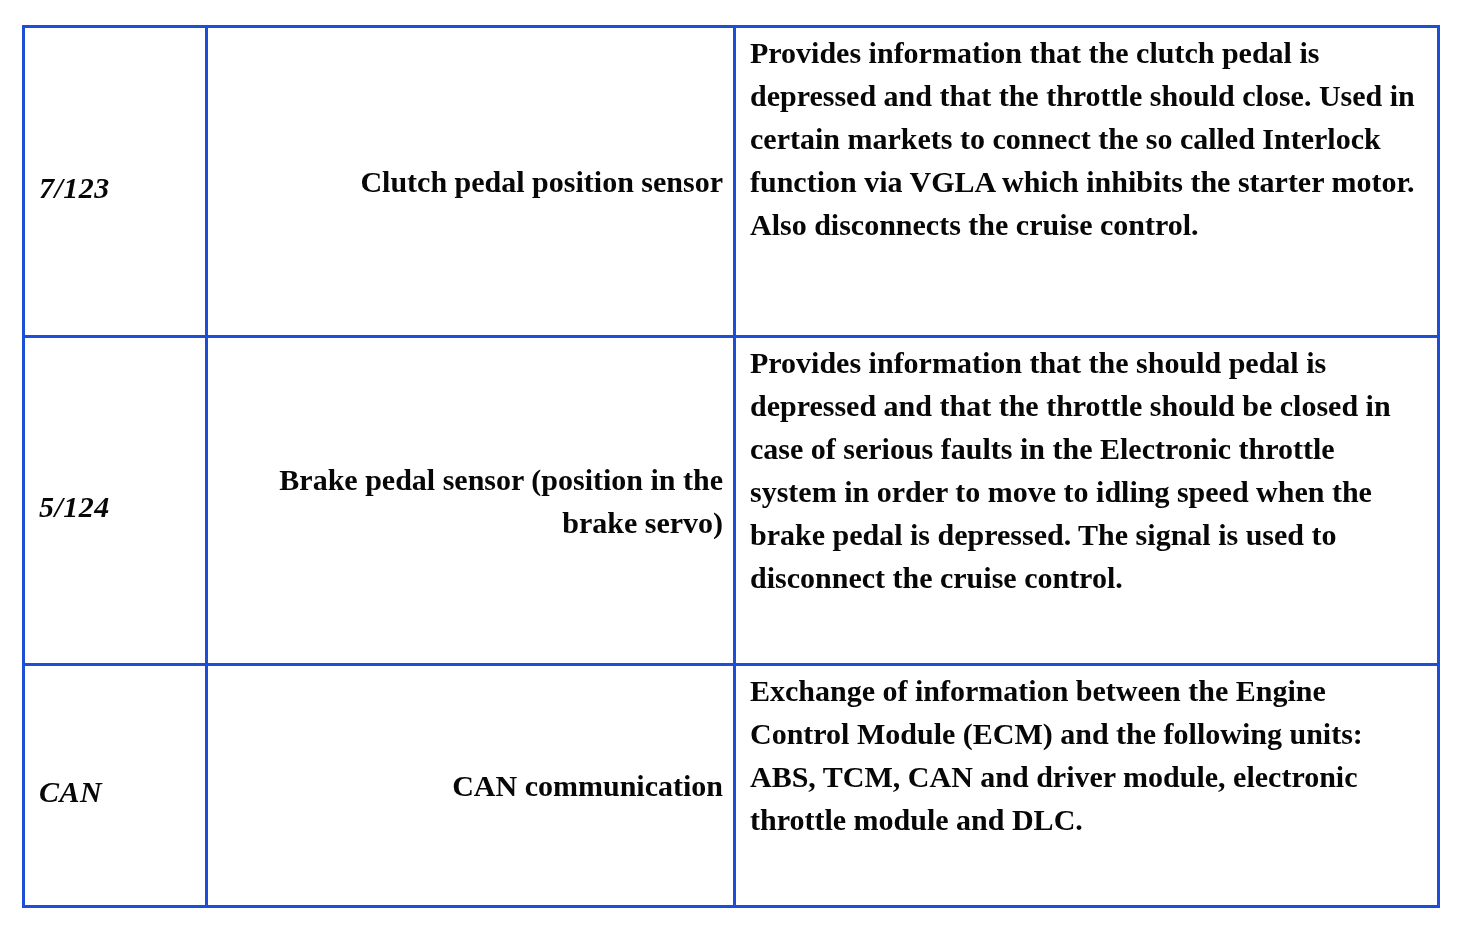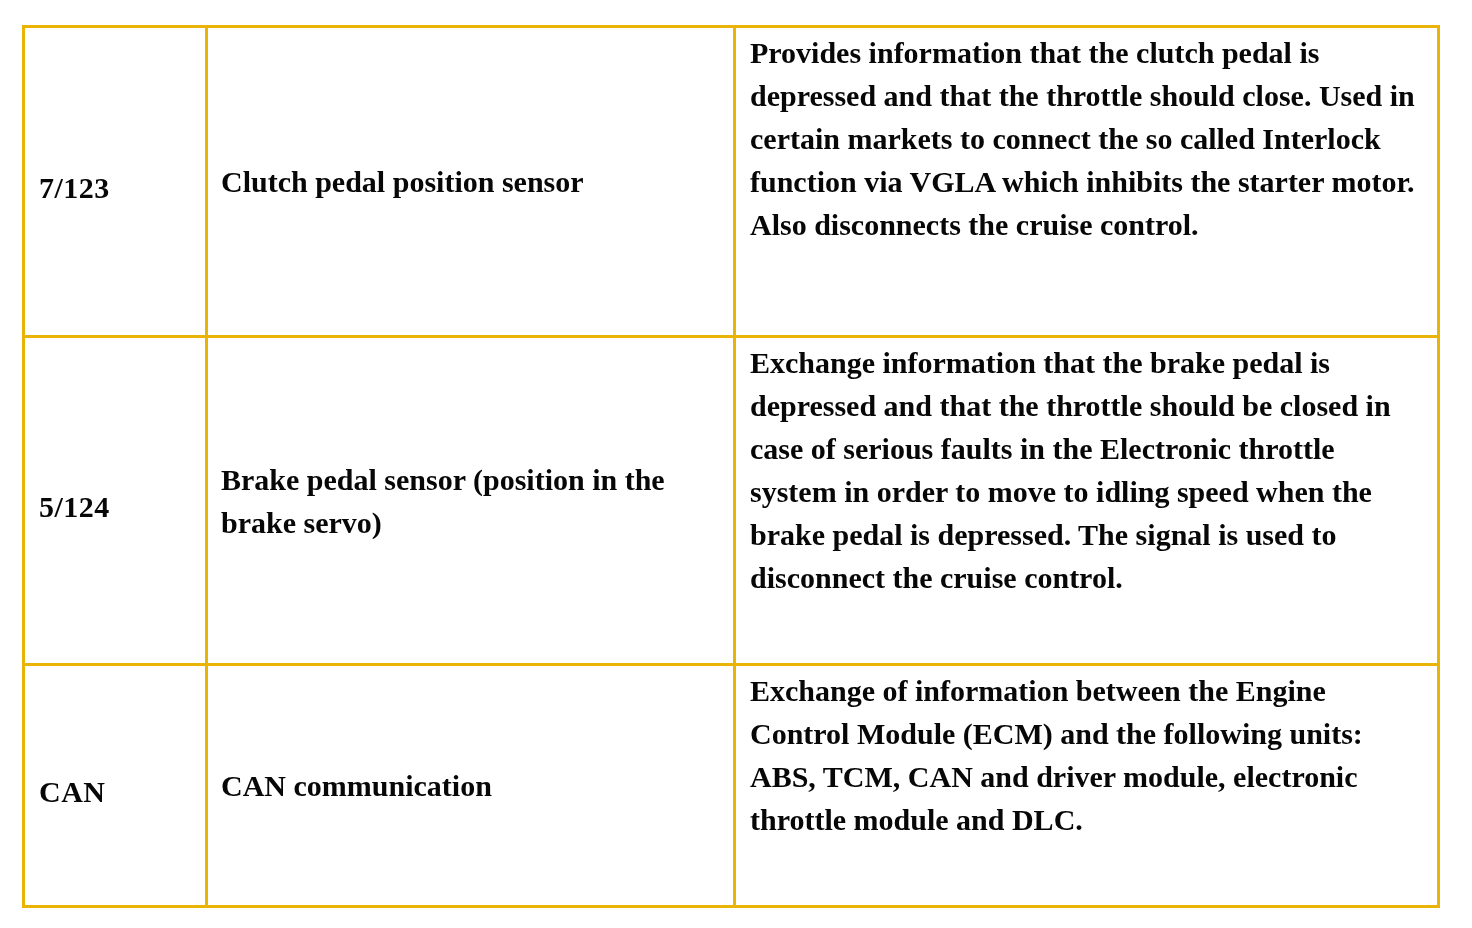--- a/index.html
+++ b/index.html
@@ -21,39 +21,41 @@
     position: absolute;
     left: 22px;
     top: 25px;
     width: 1415px;
     height: 880px;
     border-collapse: collapse;
     table-layout: fixed;
     background: #ffffff;
   }
   table.component-table td {
-    border: 3px solid #eab308;
+    border: 3px solid #1d4ed8;
     color: #070707;
     font-weight: bold;
     font-size: 30px;
     line-height: 43px;
     overflow: hidden;
   }
   col.col-designation { width: 183px; }
   col.col-component   { width: 528px; }
   col.col-description { width: 704px; }
 
   td.cell-designation {
     vertical-align: middle;
     padding: 12px 6px 0 14px;
     letter-spacing: 0.5px;
+    font-style: italic;
   }
   td.cell-component {
     vertical-align: middle;
     padding: 0 10px 0 13px;
+    text-align: right;
   }
   td.cell-description {
     vertical-align: top;
     padding: 3px 14px 4px 14px;
   }
   tr.row-1 { height: 310px; }
   tr.row-2 { height: 328px; }
   tr.row-3 { height: 242px; }
 </style>
 </head>
@@ -68,21 +70,21 @@
     </colgroup>
     <tbody>
       <tr class="row-1">
         <td class="cell-designation">7/123</td>
         <td class="cell-component">Clutch pedal position sensor</td>
         <td class="cell-description">Provides information that the clutch pedal is depressed and that the throttle should close. Used in certain markets to connect the so called Interlock function via VGLA which inhibits the starter motor. Also disconnects the cruise control.</td>
       </tr>
       <tr class="row-2">
         <td class="cell-designation">5/124</td>
         <td class="cell-component">Brake pedal sensor (position in the brake servo)</td>
-        <td class="cell-description">Exchange information that the brake pedal is depressed and that the throttle should be closed in case of serious faults in the Electronic throttle system in order to move to idling speed when the brake pedal is depressed. The signal is used to disconnect the cruise control.</td>
+        <td class="cell-description">Provides information that the should pedal is depressed and that the throttle should be closed in case of serious faults in the Electronic throttle system in order to move to idling speed when the brake pedal is depressed. The signal is used to disconnect the cruise control.</td>
       </tr>
       <tr class="row-3">
         <td class="cell-designation">CAN</td>
         <td class="cell-component">CAN communication</td>
         <td class="cell-description">Exchange of information between the Engine Control Module (ECM) and the following units: ABS, TCM, CAN and driver module, electronic throttle module and DLC.</td>
       </tr>
     </tbody>
   </table>
 </div>
 

